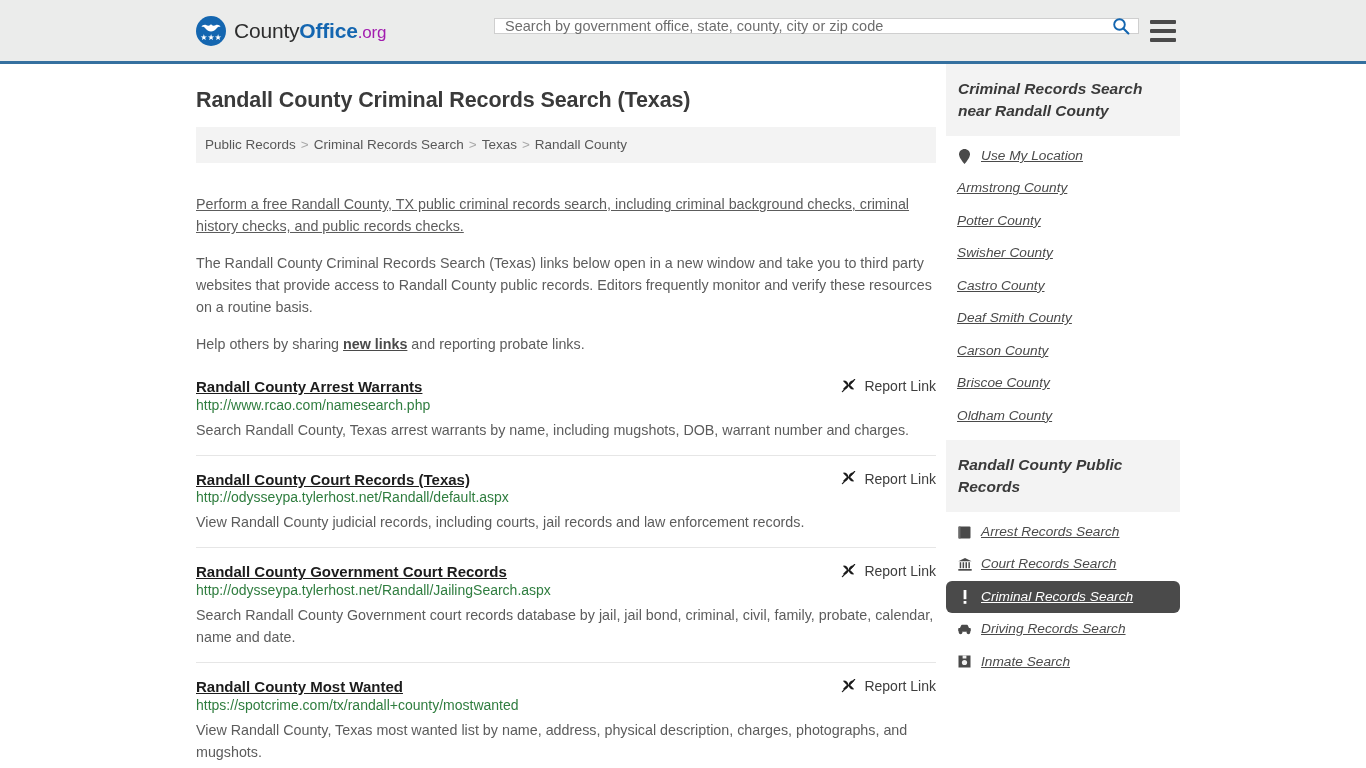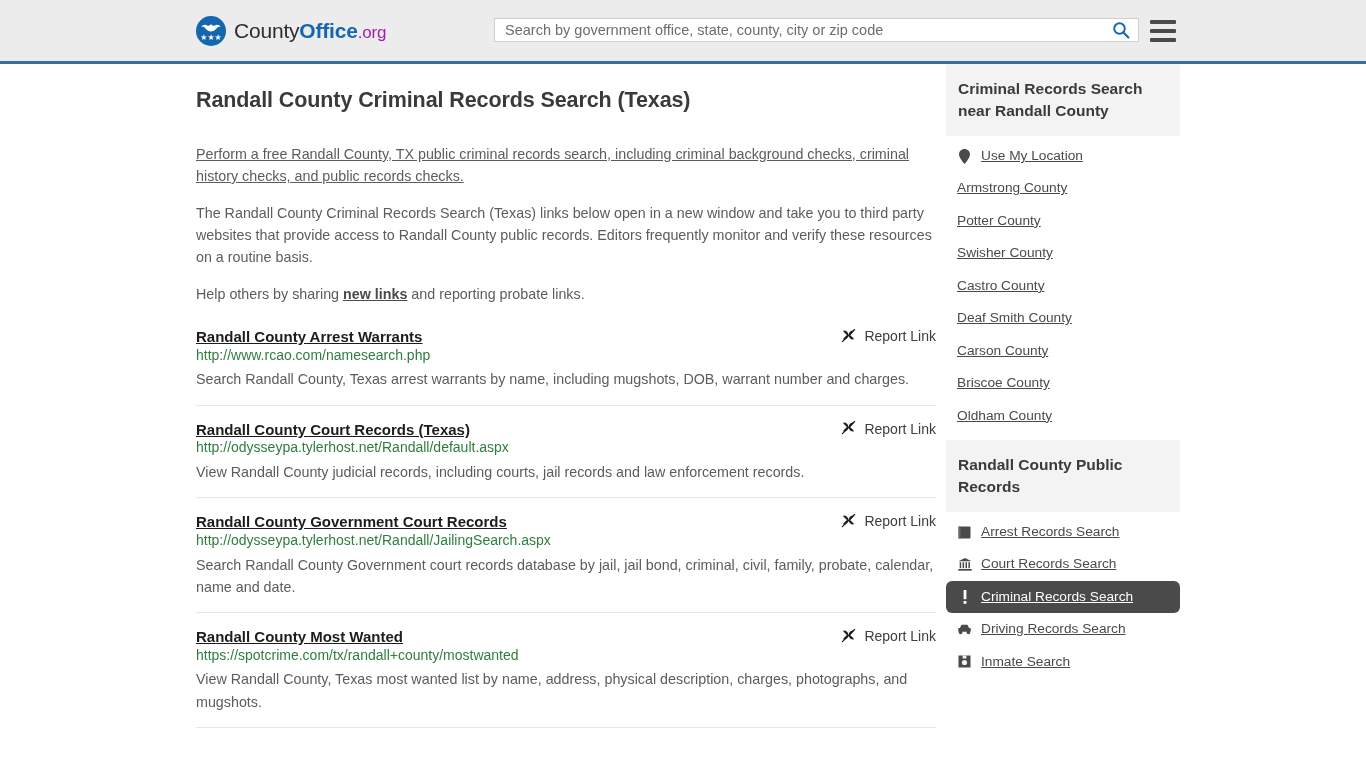--- a/index.html
+++ b/index.html
@@ -60,21 +60,21 @@
   }
   .logo-text .bold-blue { color: #1466b0; font-weight: bold; }
   .logo-text .county { font-weight: normal; }
   .logo-text .dotorg { font-size: 17px; color: #a21caf; }
 
   .search-wrap {
     position: absolute;
     left: 494px;
     top: 18px;
     width: 645px;
-    height: 24px;
+    height: 16px;
     background: #ffffff;
     border: 1px solid #cfcfcf;
     display: flex;
     align-items: center;
   }
   .search-input {
     flex: 1 1 auto;
     border: 0;
     outline: none;
     height: 26px;
@@ -196,21 +196,21 @@
     word-break: break-all;
   }
   .result-desc {
     font-size: 14.3px;
     color: #5c5c5c;
     line-height: 1.56;
     margin-top: 5px;
   }
 
   
-  .side-card { margin-bottom: 8px; }
+  .side-card { margin-bottom: 8px; font-style: italic; }
   .side-card-head {
     background: #f3f3f3;
     padding: 14px 12px;
     font-size: 15.5px;
     font-weight: bold;
     color: #3a3a3a;
     line-height: 1.42;
   }
   .side-list { padding: 4px 0 0 0; }
   .side-item {
@@ -271,20 +271,23 @@
   </button>
 </div>
 
 <div class="page">
   <div class="container">
 
     <div class="main-col">
 
       <h1 class="page-title">Randall County Criminal Records Search (Texas)</h1>
 
+      <div class="breadcrumb">
+        <a href="#">Public Records</a><span class="sep">&gt;</span><a href="#">Criminal Records Search</a><span class="sep">&gt;</span><a href="#">Texas</a><span class="sep">&gt;</span><a href="#">Randall County</a>
+      </div>
 
       <div class="intro">
         <p>Perform a free Randall County, TX public criminal records search, including criminal background checks, criminal history checks, and public records checks.</p>
         <p>The Randall County Criminal Records Search (Texas) links below open in a new window and take you to third party websites that provide access to Randall County public records. Editors frequently monitor and verify these resources on a routine basis.</p>
         <p><span>Help others by sharing </span><a href="#">new links</a><span> and reporting probate links.</span></p>
       </div>
 
       <div class="results">
 
         <div class="result">

